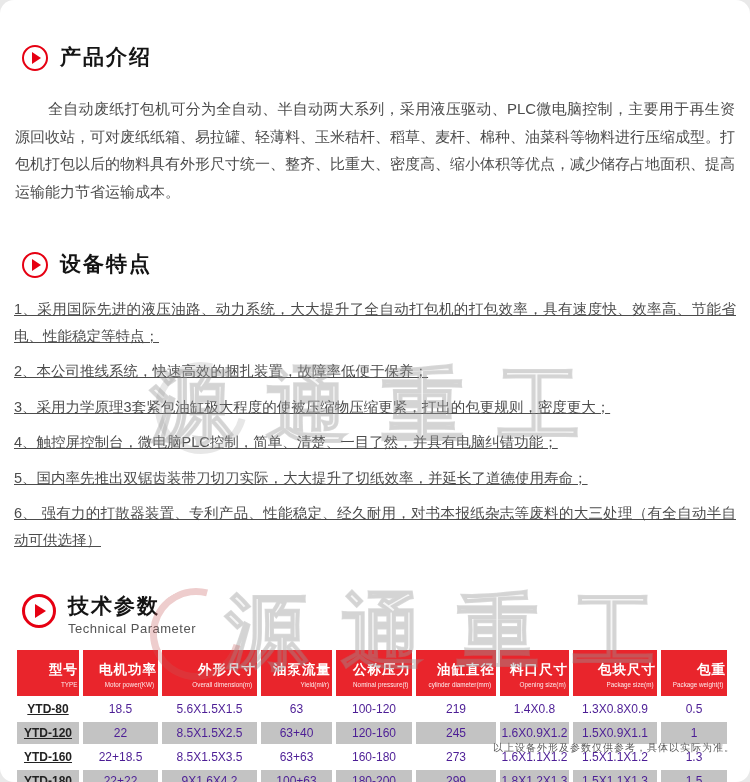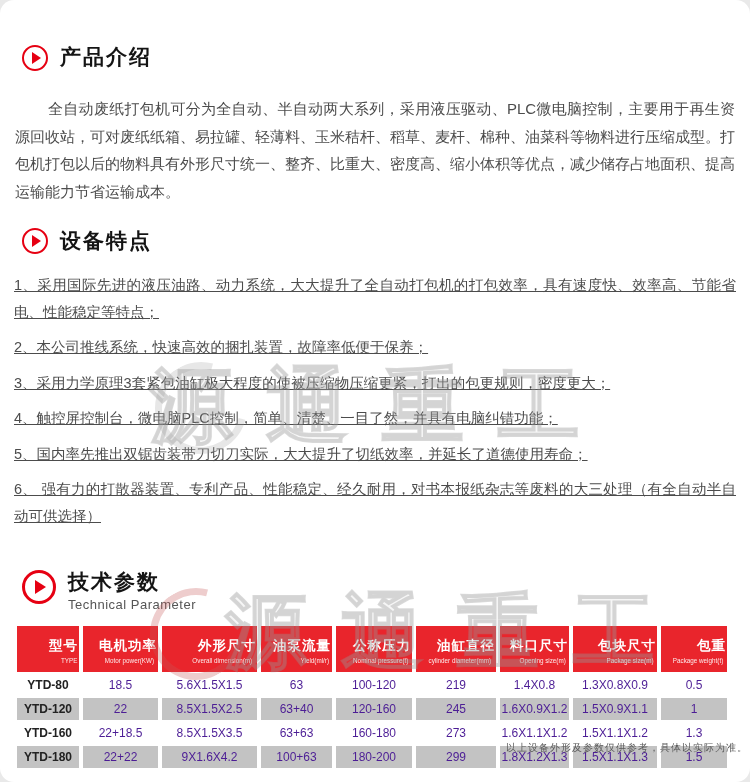--- a/index.html
+++ b/index.html
@@ -43,21 +43,21 @@
   
   .intro-para {
     margin:24px 15px 0 15px;
     font-size:15px; line-height:27.5px;
     color:#4c4c4c;
     text-align:justify;
     text-indent:2.2em;
   }
 
   
-  .features-head { margin-top:22px;align-items:center; }
+  .features-head { margin-top:46px; }
   .feature-list {
     list-style:none; margin:18px 14px 0 14px; padding:0;
     font-size:14.5px; color:#4c4c4c;text-decoration:underline;
   }
   .feature-list li { line-height:26.5px; margin-bottom:9px; text-align:justify; }
 
   
   .specs-head { margin-top:40px; }
   .spec-table {
     margin:14px 15px 0 17px;
@@ -76,26 +76,26 @@
   }
   .th .cn { font-size:13.5px; font-weight:bold; letter-spacing:1px; white-space:nowrap; }
   .th .en { font-size:7px; margin-top:2px; opacity:0.9; white-space:nowrap; transform:scale(0.9); }
   .td {
     height:22px; line-height:22px;
     text-align:center; color:#4c1d95;
     white-space:nowrap;
     background:transparent;
   }
   .row-stripe { background:#c3c3c3; }
-  .td.model { font-weight:bold; color:#222; }
+  .td.model { font-weight:bold; color:#222;text-decoration:underline; }
 
   
   .footer-note {
     position:absolute;
-    right:2px; top:741px;
+    right:15px; top:741px;
     font-size:10px; color:#5a5a5a;
     letter-spacing:1px;
   }
 
   
   .watermark {
     position:absolute;
     font-size:82px; font-weight:bold;
     letter-spacing:34px;
     color:rgba(170,170,170,0.10);

